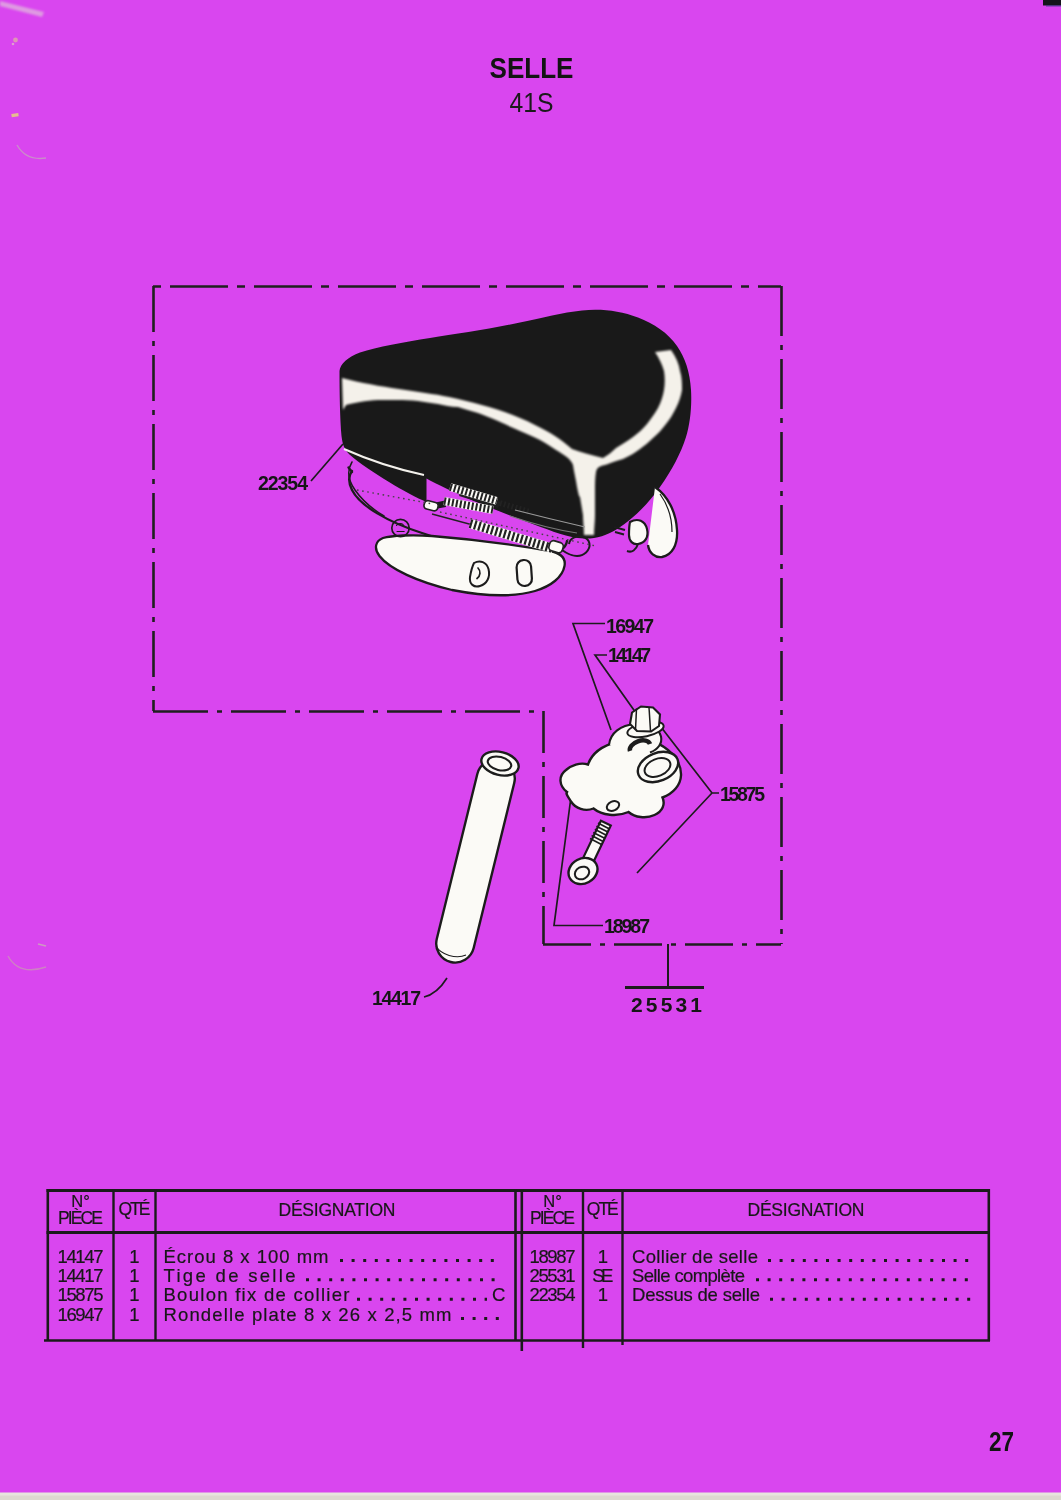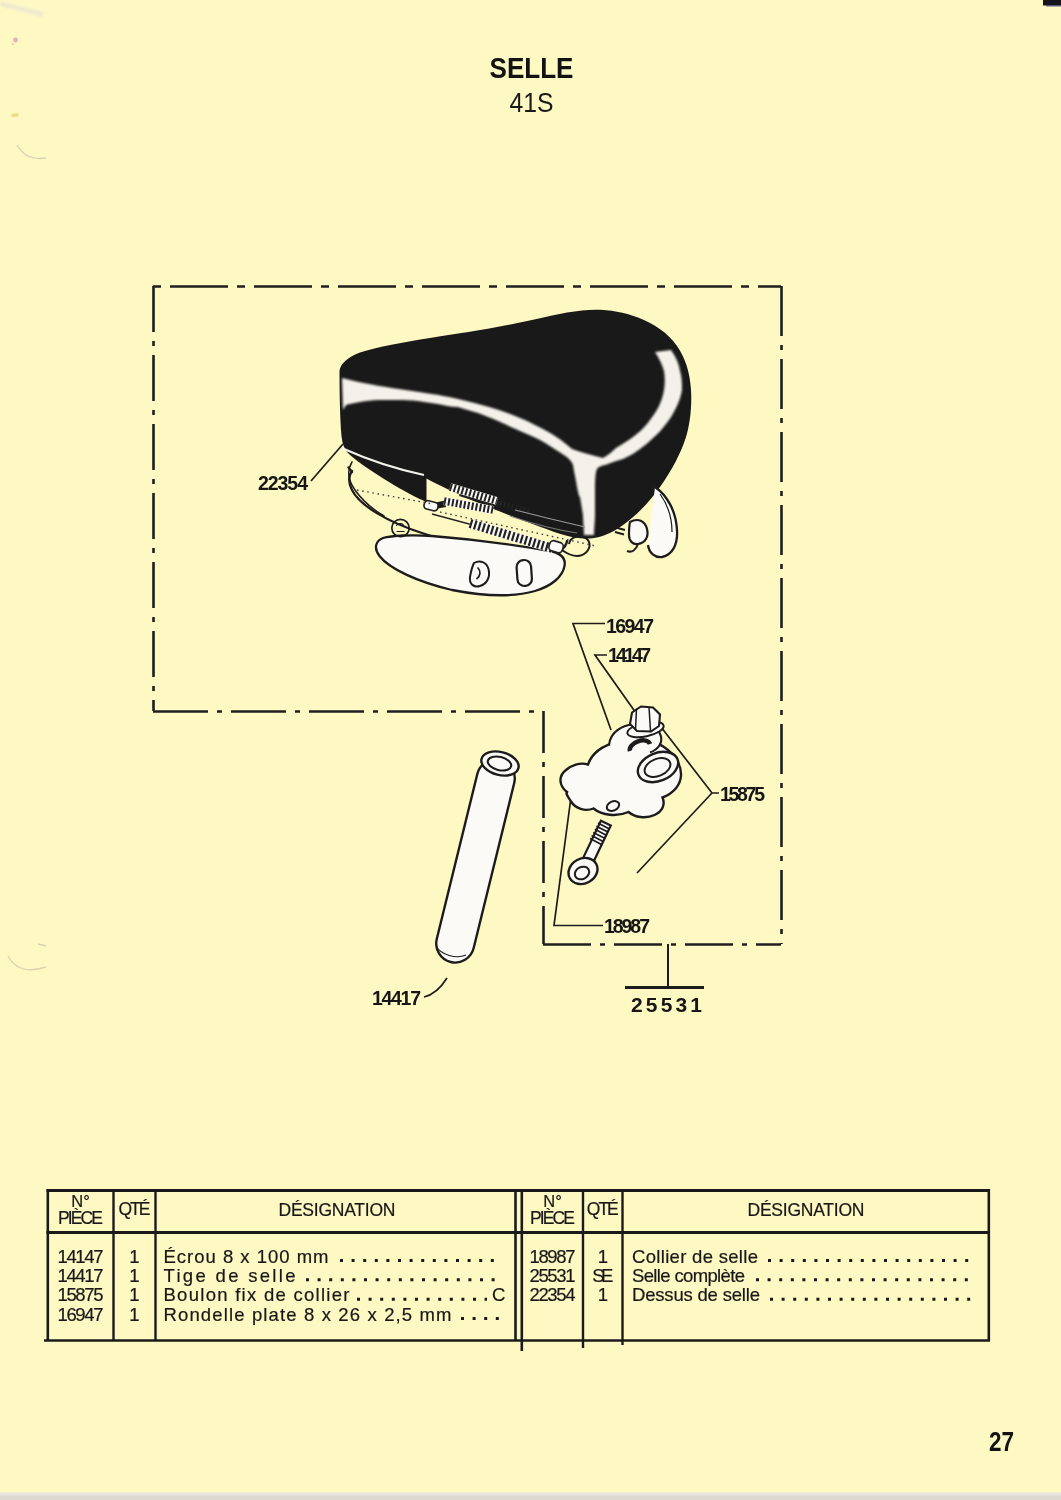--- a/index.html
+++ b/index.html
@@ -1,16 +1,16 @@
 <!DOCTYPE html>
 <html><head>
 <meta charset="utf-8">
 <style>
 html,body{margin:0;padding:0;background:#fff}
-.page{position:relative;width:1061px;height:1500px;background:#fef9c3;font-family:"Liberation Sans",sans-serif;overflow:hidden}
+.page{position:relative;width:1061px;height:1500px;background:#d946ef;font-family:"Liberation Sans",sans-serif;overflow:hidden}
 .page svg{position:absolute;left:0;top:0}
 </style>
 </head>
 <body>
 <div class="page">
 <svg width="1061" height="1500" viewBox="0 0 1061 1500">
 <defs>
 <filter id="soft" x="-20%" y="-20%" width="140%" height="140%">
           <feGaussianBlur stdDeviation="1.1"></feGaussianBlur>
         </filter>

